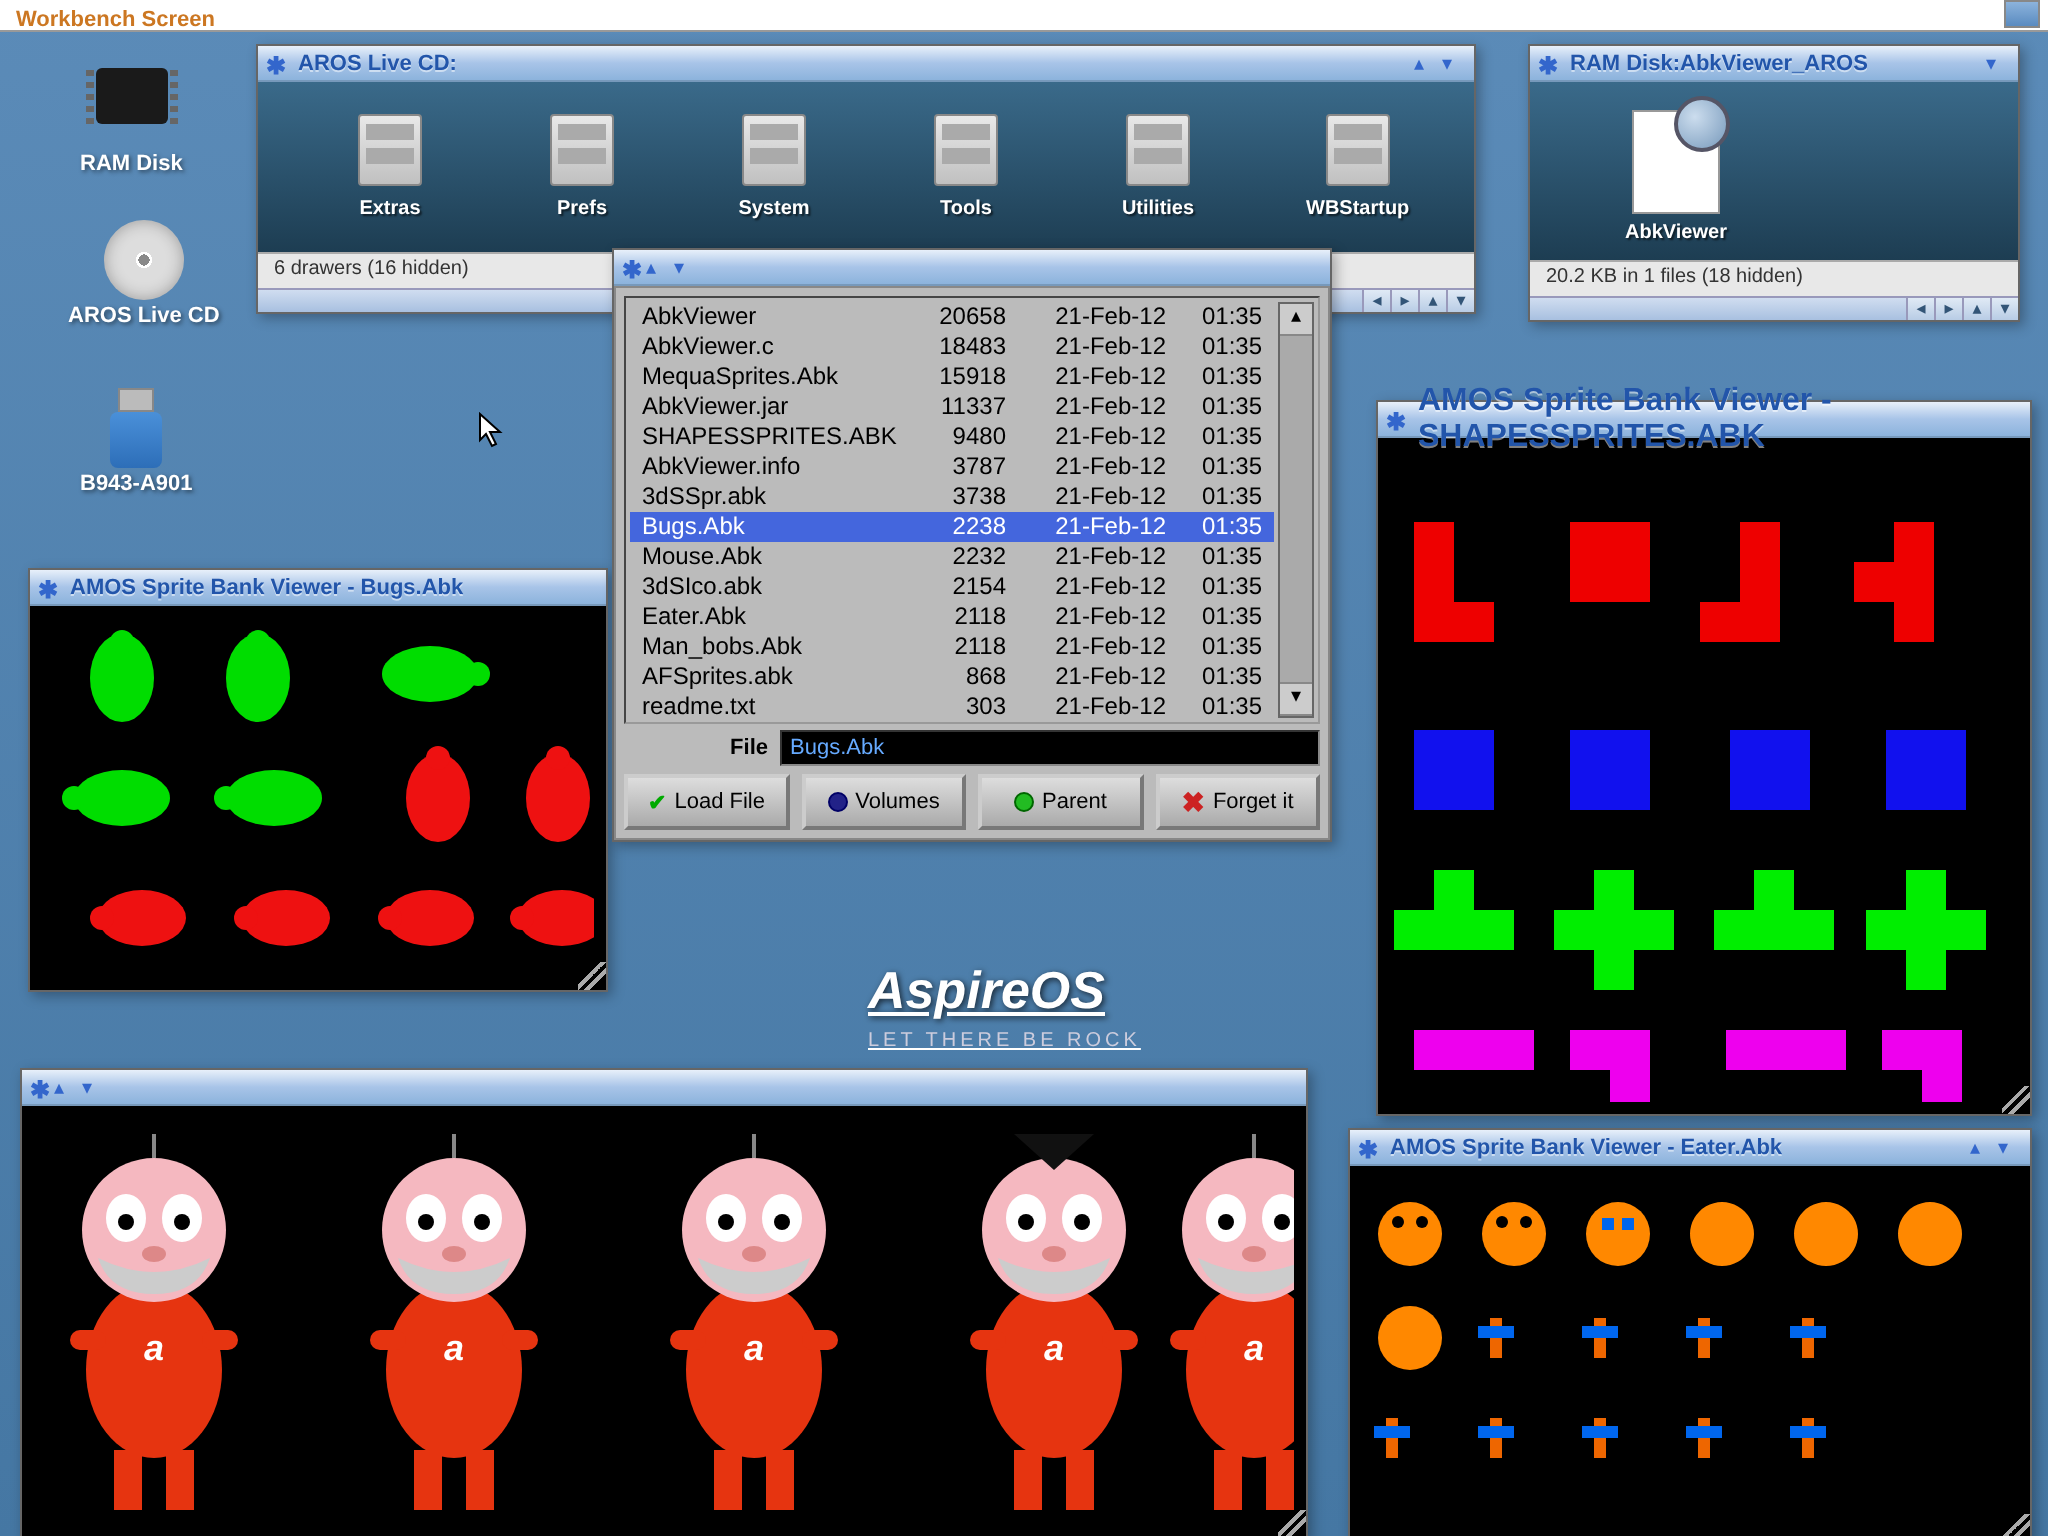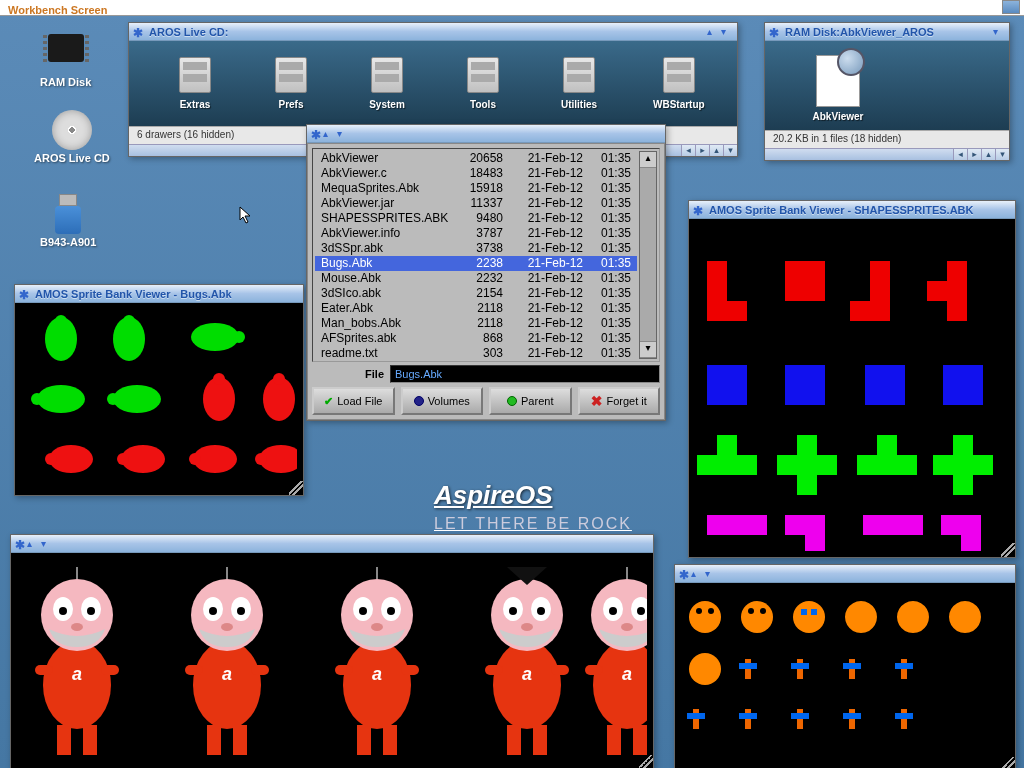--- a/index.html
+++ b/index.html
@@ -53,21 +53,21 @@
 .dlg-btn { flex:1; background:linear-gradient(#ddd,#aaa); border:2px outset #ccc; padding:4px; font-size:11px; display:flex; align-items:center; justify-content:center; gap:4px; cursor:pointer; }
 .dot { width:10px; height:10px; border-radius:50%; display:inline-block; }
 .dot.g { background:#2b2; border:1px solid #060; }
 .dot.bl { background:#228; border:1px solid #006; }
 .chk { color:#0a0; font-weight:bold; }
 .xmark { color:#c22; font-weight:bold; font-size:14px; }
 .sprite-body { background:#000; padding:6px; }
 .resize { position:absolute; right:0; bottom:0; width:14px; height:14px; background:linear-gradient(135deg,transparent 0 40%,#aaa 40% 50%,transparent 50% 60%,#aaa 60% 70%,transparent 70% 100%); cursor:se-resize; }
 .brand { position:absolute; left:434px; top:480px; text-align:left; color:#fff; font-family:Georgia,serif;text-decoration:underline; }
 .brand .name { font-size:26px; font-weight:bold; font-style:italic; text-shadow:1px 1px 3px rgba(0,0,0,.7); }
-.brand .tag { font-size:16px; letter-spacing:2px; margin-top:4px; color:#ccd; }
+.brand .tag { font-size:10px; letter-spacing:2px; margin-top:4px; color:#ccd; }
 .cursor { position:absolute; left:239px; top:206px; width:14px; height:18px; pointer-events:none; }
 .abk-icon { width:44px; height:52px; background:#fff; border:1px solid #999; position:relative; margin:4px auto; }
 .abk-icon::before { content:''; position:absolute; top:-8px; right:-6px; width:24px; height:24px; border-radius:50%; background:radial-gradient(circle at 35% 35%,#cde,#79b); border:2px solid #556; }
 svg { display:block; }
 </style>
 </head>
 <body>
 
 <div class="topbar">
   <span class="topbar-title">Workbench Screen</span>
@@ -213,21 +213,21 @@
           <circle cx="240" cy="150" r="6"></circle>
       </g>
     </svg>
   </div>
   <div class="resize"></div>
 </div>
 
 <div class="window" style="left:688px; top:200px; width:328px">
   <div class="titlebar">
     <span class="close">✱</span>
-    <span class="ttext" style="font-size:11px">AMOS Sprite Bank Viewer - SHAPESSPRITES.ABK</span>
+    <span class="ttext" style="font-size:16px">AMOS Sprite Bank Viewer - SHAPESSPRITES.ABK</span>
   </div>
   <div class="sprite-body">
     <svg width="314" height="326" viewBox="0 0 314 326">
       <g fill="#e00">
         <rect x="12" y="36" width="20" height="60"></rect>
           <rect x="32" y="76" width="20" height="20"></rect>
         <rect x="90" y="36" width="40" height="20"></rect>
           <rect x="90" y="56" width="40" height="20"></rect>
         <rect x="175" y="36" width="20" height="40"></rect>
           <rect x="155" y="76" width="40" height="20"></rect>
@@ -259,20 +259,21 @@
           <rect x="266" y="310" width="20" height="16"></rect>
       </g>
     </svg>
   </div>
   <div class="resize"></div>
 </div>
 
 <div class="window" style="left:674px; top:564px; width:342px">
   <div class="titlebar">
     <span class="close">✱</span>
+    <span class="ttext">AMOS Sprite Bank Viewer - Eater.Abk</span>
     <div class="ctrl">
         <span>▴</span>
         <span>▾</span>
       </div>
   </div>
   <div class="sprite-body">
     <svg width="328" height="176" viewBox="0 0 328 176">
       <g fill="#f80">
         <circle cx="24" cy="28" r="16"></circle>
           <circle cx="76" cy="28" r="16"></circle>

